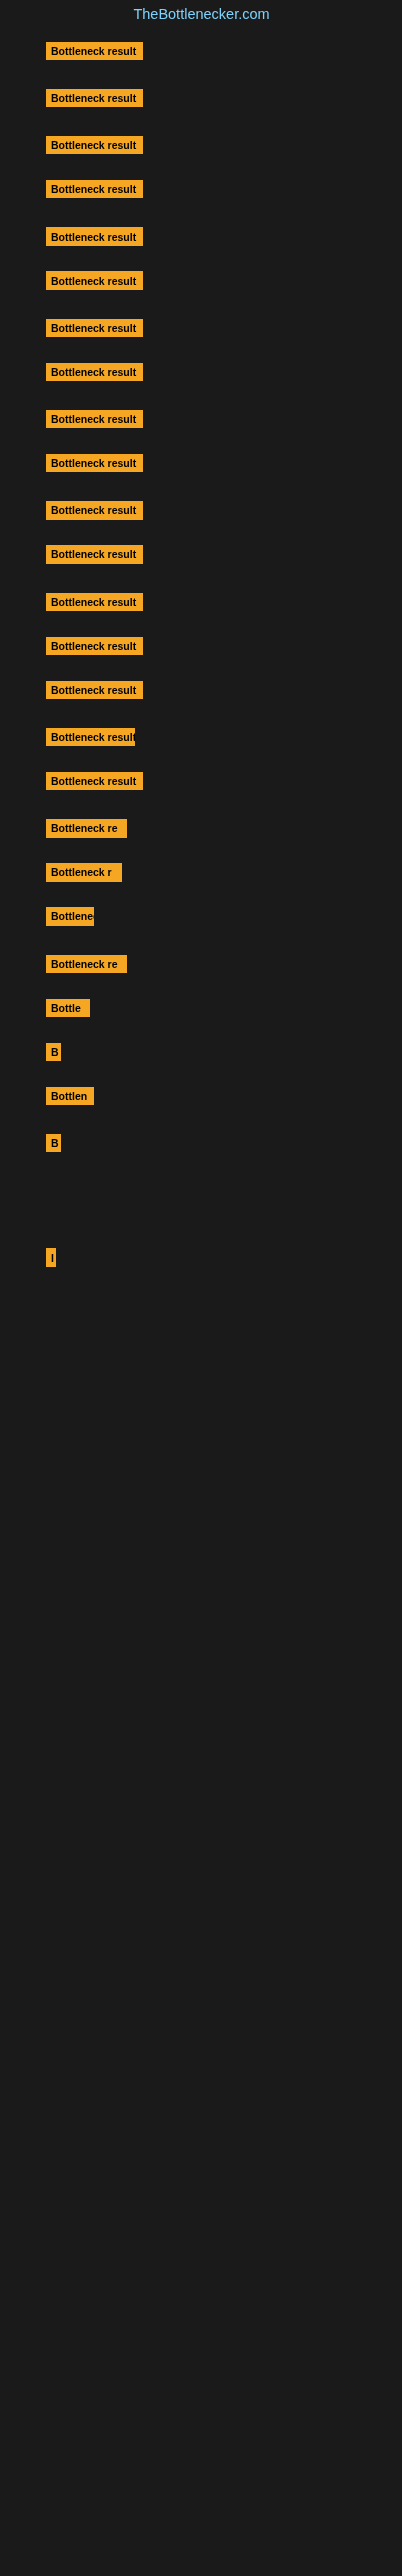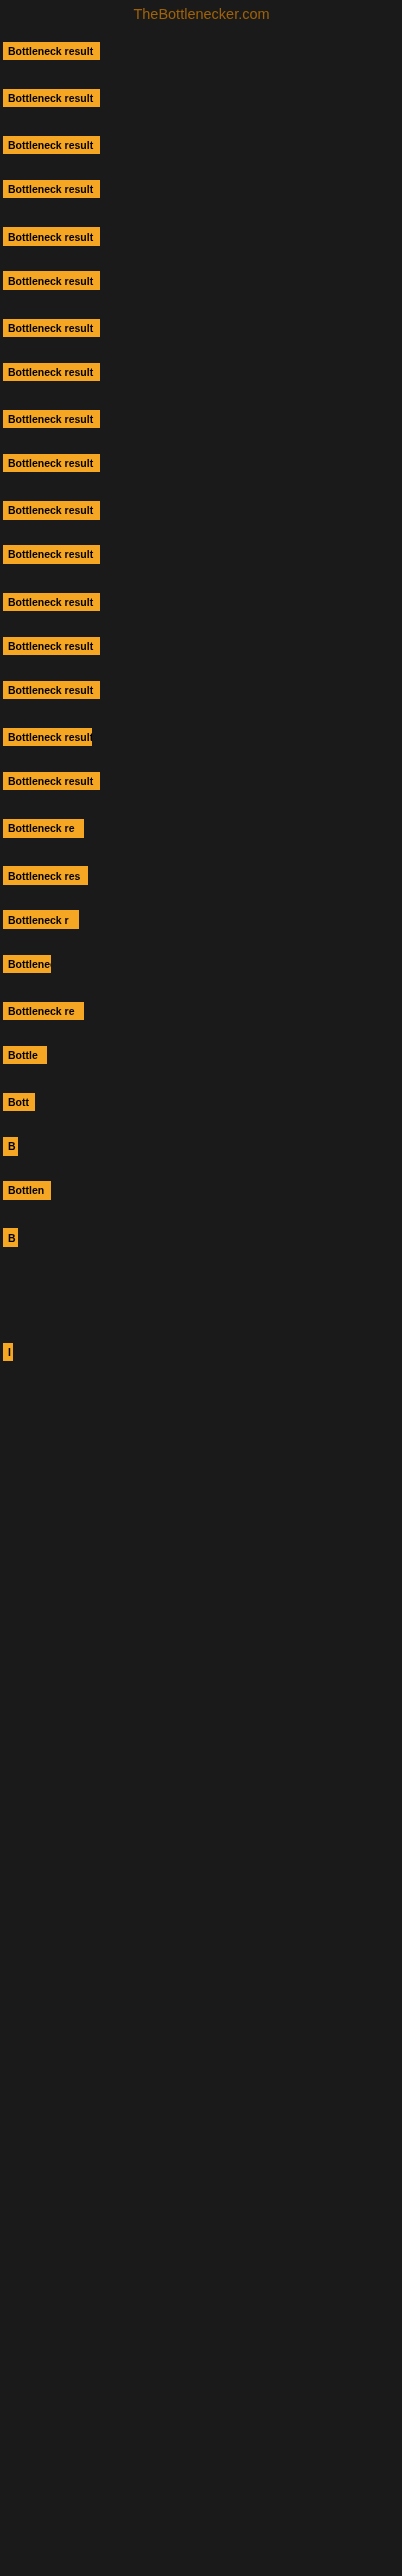--- a/index.html
+++ b/index.html
@@ -9,37 +9,38 @@
     }
     body {
       width: 403px;
       min-height: 2576px;
       background-color: #1a1a1a;
       font-family: Arial, sans-serif;
       position: relative;
     }
     .site-title {
       text-align: center;
-      color: #a16207;
+      color: #7dd3fc;
       font-size: 14.5px;
       padding: 6.4px 0;
       background-color: #1a1a1a;
     }
     .bottleneck-label {
       background-color: #f5a623;
       color: #000;
       font-size: 10.5px;
       font-weight: bold;
       padding: 3.2px 4.8px;
       white-space: nowrap;
       overflow: hidden;
     }
     .bar-container {
       display: flex;
       padding: 6.4px 0 6.4px 3.2px;
+      margin-left: 43px;
     }
   </style>
 </head>
 <body>
 
 <div class="site-title">
   <span>TheBottlenecker.com</span>
 </div>
 
 <div id="bars-container">
@@ -126,48 +127,38 @@
     <div style="padding-top: 11.3px; padding-bottom: 1.6px;">
       <div class="bar-container">
         <div class="bottleneck-label" style="width: 97px;">Bottleneck result</div>
       </div>
     </div>
     <div style="padding-top: 14.5px; padding-bottom: 1.6px;">
       <div class="bar-container">
         <div class="bottleneck-label" style="width: 81px;">Bottleneck re</div>
       </div>
     </div>
-    <div style="padding-top: 14.5px; padding-bottom: 1.6px;">
-      <div class="bar-container">
-        <div class="bottleneck-label" style="width: 85px;">Bottleneck res</div>
-      </div>
-    </div>
     <div style="padding-top: 11.3px; padding-bottom: 1.6px;">
       <div class="bar-container">
         <div class="bottleneck-label" style="width: 76px;">Bottleneck r</div>
       </div>
     </div>
     <div style="padding-top: 11.3px; padding-bottom: 1.6px;">
       <div class="bar-container">
         <div class="bottleneck-label" style="width: 48px;">Bottlenec</div>
       </div>
     </div>
     <div style="padding-top: 14.5px; padding-bottom: 1.6px;">
       <div class="bar-container">
         <div class="bottleneck-label" style="width: 81px;">Bottleneck re</div>
       </div>
     </div>
     <div style="padding-top: 11.3px; padding-bottom: 1.6px;">
       <div class="bar-container">
         <div class="bottleneck-label" style="width: 44px;">Bottle</div>
-      </div>
-    </div>
-    <div style="padding-top: 14.5px; padding-bottom: 1.6px;">
-      <div class="bar-container">
-        <div class="bottleneck-label" style="width: 32px;">Bott</div>
       </div>
     </div>
     <div style="padding-top: 11.3px; padding-bottom: 1.6px;">
       <div class="bar-container">
         <div class="bottleneck-label" style="width: 14.5px;">B</div>
       </div>
     </div>
     <div style="padding-top: 11.3px; padding-bottom: 1.6px;">
       <div class="bar-container">
         <div class="bottleneck-label" style="width: 48px;">Bottlen</div>

